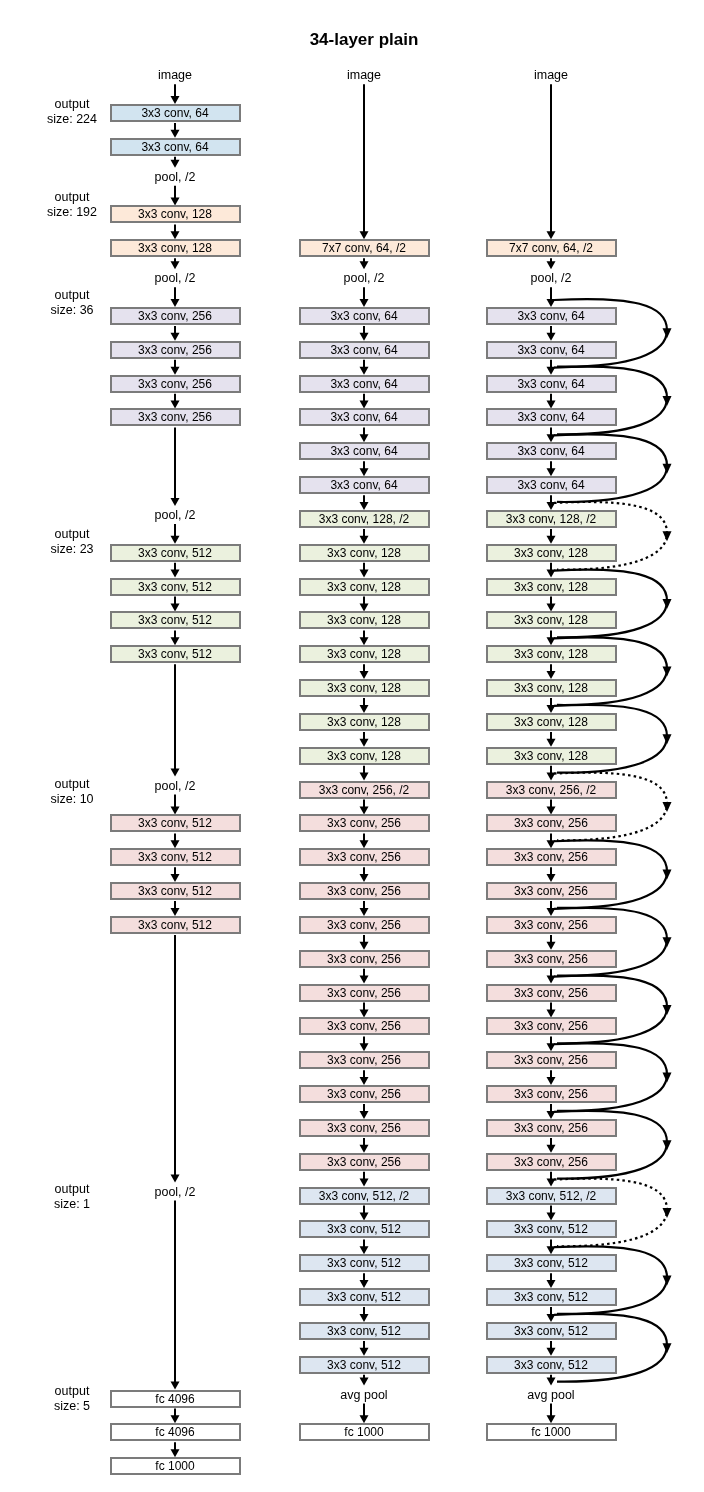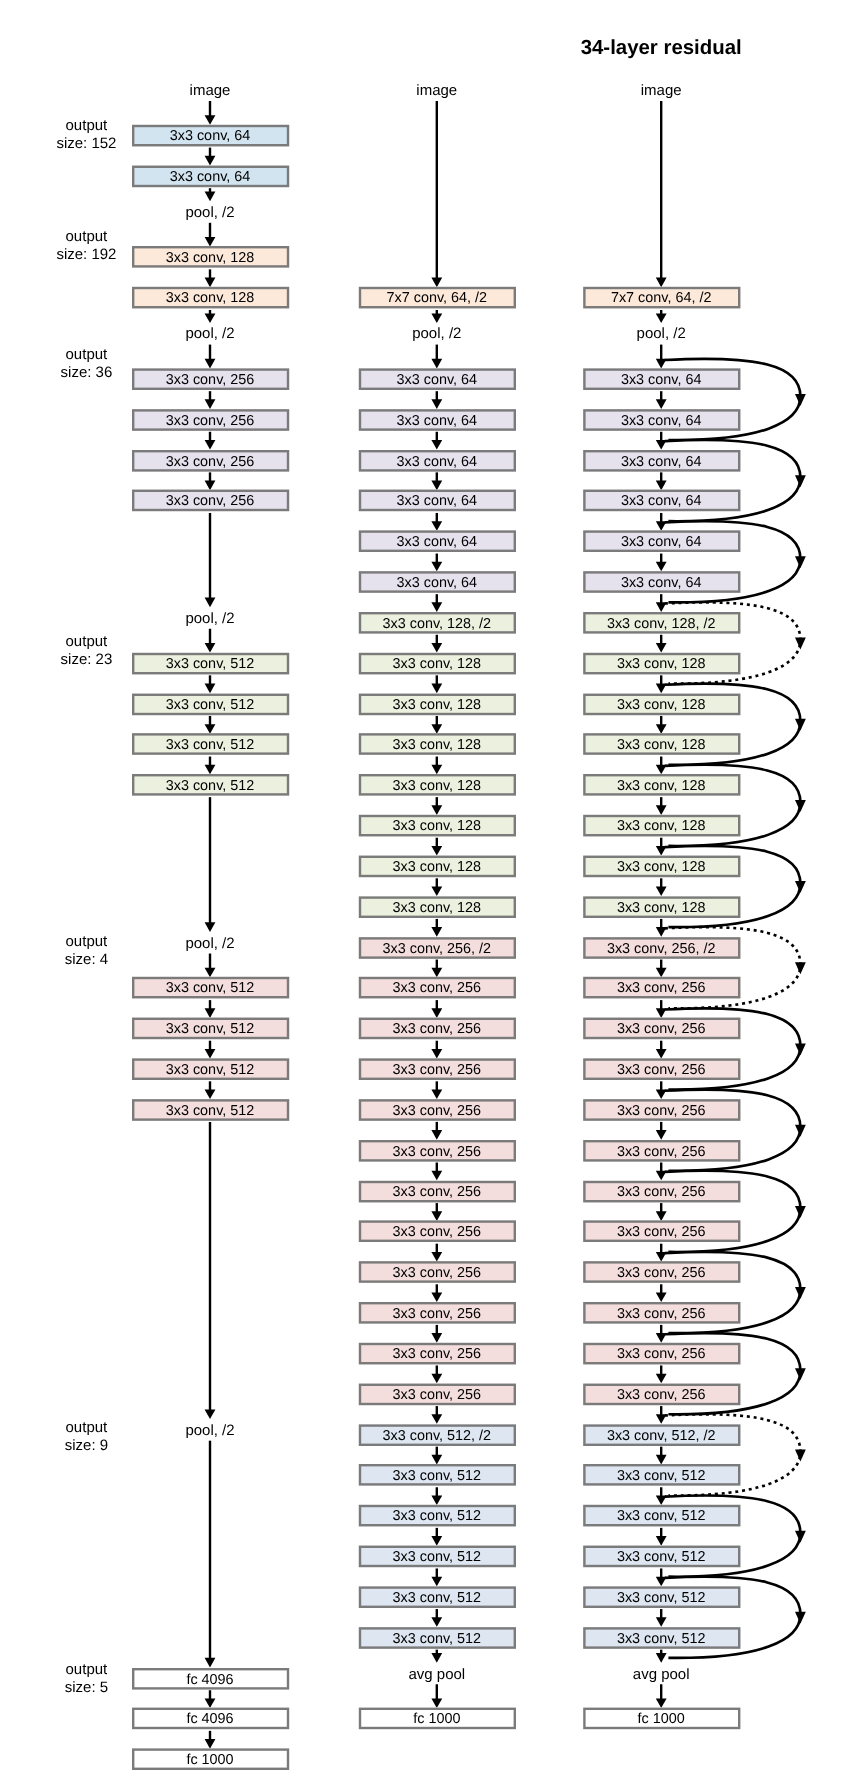--- a/index.html
+++ b/index.html
@@ -263,20 +263,21 @@
     <div class="box" style="left: 109.5px; top: 645.28px; width: 131px; height: 18px; background: rgb(235, 241, 222); border-color: rgb(123, 123, 123);">3x3 conv, 512</div>
     <div class="nodetext" style="left: 125px; top: 777.6px; width: 100px;">pool, /2</div>
     <div class="box" style="left: 109.5px; top: 814.43px; width: 131px; height: 18px; background: rgb(244, 222, 221); border-color: rgb(123, 123, 123);">3x3 conv, 512</div>
     <div class="box" style="left: 109.5px; top: 848.26px; width: 131px; height: 18px; background: rgb(244, 222, 221); border-color: rgb(123, 123, 123);">3x3 conv, 512</div>
     <div class="box" style="left: 109.5px; top: 882.09px; width: 131px; height: 18px; background: rgb(244, 222, 221); border-color: rgb(123, 123, 123);">3x3 conv, 512</div>
     <div class="box" style="left: 109.5px; top: 915.92px; width: 131px; height: 18px; background: rgb(244, 222, 221); border-color: rgb(123, 123, 123);">3x3 conv, 512</div>
     <div class="nodetext" style="left: 125px; top: 1183.56px; width: 100px;">pool, /2</div>
     <div class="box" style="left: 109.5px; top: 1389.54px; width: 131px; height: 18px; background: rgb(255, 255, 255); border-color: rgb(123, 123, 123);">fc 4096</div>
     <div class="box" style="left: 109.5px; top: 1423.37px; width: 131px; height: 18px; background: rgb(255, 255, 255); border-color: rgb(123, 123, 123);">fc 4096</div>
     <div class="box" style="left: 109.5px; top: 1457.2px; width: 131px; height: 18px; background: rgb(255, 255, 255); border-color: rgb(123, 123, 123);">fc 1000</div>
+    <div class="title" style="left: 249px; top: 30.34px; width: 230px;">34-layer plain</div>
     <div class="nodetext" style="left: 314px; top: 67.17px; width: 100px;">image</div>
     <div class="box" style="left: 298.5px; top: 239.32px; width: 131px; height: 18px; background: rgb(253, 233, 217); border-color: rgb(123, 123, 123);">7x7 conv, 64, /2</div>
     <div class="nodetext" style="left: 314px; top: 270.15px; width: 100px;">pool, /2</div>
     <div class="box" style="left: 298.5px; top: 306.98px; width: 131px; height: 18px; background: rgb(229, 226, 238); border-color: rgb(123, 123, 123);">3x3 conv, 64</div>
     <div class="box" style="left: 298.5px; top: 340.81px; width: 131px; height: 18px; background: rgb(229, 226, 238); border-color: rgb(123, 123, 123);">3x3 conv, 64</div>
     <div class="box" style="left: 298.5px; top: 374.64px; width: 131px; height: 18px; background: rgb(229, 226, 238); border-color: rgb(123, 123, 123);">3x3 conv, 64</div>
     <div class="box" style="left: 298.5px; top: 408.47px; width: 131px; height: 18px; background: rgb(229, 226, 238); border-color: rgb(123, 123, 123);">3x3 conv, 64</div>
     <div class="box" style="left: 298.5px; top: 442.3px; width: 131px; height: 18px; background: rgb(229, 226, 238); border-color: rgb(123, 123, 123);">3x3 conv, 64</div>
     <div class="box" style="left: 298.5px; top: 476.13px; width: 131px; height: 18px; background: rgb(229, 226, 238); border-color: rgb(123, 123, 123);">3x3 conv, 64</div>
     <div class="box" style="left: 298.5px; top: 509.96px; width: 131px; height: 18px; background: rgb(235, 241, 222); border-color: rgb(123, 123, 123);">3x3 conv, 128, /2</div>
@@ -300,21 +301,20 @@
     <div class="box" style="left: 298.5px; top: 1118.9px; width: 131px; height: 18px; background: rgb(244, 222, 221); border-color: rgb(123, 123, 123);">3x3 conv, 256</div>
     <div class="box" style="left: 298.5px; top: 1152.73px; width: 131px; height: 18px; background: rgb(244, 222, 221); border-color: rgb(123, 123, 123);">3x3 conv, 256</div>
     <div class="box" style="left: 298.5px; top: 1186.56px; width: 131px; height: 18px; background: rgb(221, 230, 241); border-color: rgb(123, 123, 123);">3x3 conv, 512, /2</div>
     <div class="box" style="left: 298.5px; top: 1220.39px; width: 131px; height: 18px; background: rgb(221, 230, 241); border-color: rgb(123, 123, 123);">3x3 conv, 512</div>
     <div class="box" style="left: 298.5px; top: 1254.22px; width: 131px; height: 18px; background: rgb(221, 230, 241); border-color: rgb(123, 123, 123);">3x3 conv, 512</div>
     <div class="box" style="left: 298.5px; top: 1288.05px; width: 131px; height: 18px; background: rgb(221, 230, 241); border-color: rgb(123, 123, 123);">3x3 conv, 512</div>
     <div class="box" style="left: 298.5px; top: 1321.88px; width: 131px; height: 18px; background: rgb(221, 230, 241); border-color: rgb(123, 123, 123);">3x3 conv, 512</div>
     <div class="box" style="left: 298.5px; top: 1355.71px; width: 131px; height: 18px; background: rgb(221, 230, 241); border-color: rgb(123, 123, 123);">3x3 conv, 512</div>
     <div class="nodetext" style="left: 314px; top: 1386.54px; width: 100px;">avg pool</div>
     <div class="box" style="left: 298.5px; top: 1423.37px; width: 131px; height: 18px; background: rgb(255, 255, 255); border-color: rgb(123, 123, 123);">fc 1000</div>
-    <div class="title" style="left: 436px; top: 30.34px; width: 230px;">34-layer residual</div>
     <div class="nodetext" style="left: 501px; top: 67.17px; width: 100px;">image</div>
     <div class="box" style="left: 485.5px; top: 239.32px; width: 131px; height: 18px; background: rgb(253, 233, 217); border-color: rgb(123, 123, 123);">7x7 conv, 64, /2</div>
     <div class="nodetext" style="left: 501px; top: 270.15px; width: 100px;">pool, /2</div>
     <div class="box" style="left: 485.5px; top: 306.98px; width: 131px; height: 18px; background: rgb(229, 226, 238); border-color: rgb(123, 123, 123);">3x3 conv, 64</div>
     <div class="box" style="left: 485.5px; top: 340.81px; width: 131px; height: 18px; background: rgb(229, 226, 238); border-color: rgb(123, 123, 123);">3x3 conv, 64</div>
     <div class="box" style="left: 485.5px; top: 374.64px; width: 131px; height: 18px; background: rgb(229, 226, 238); border-color: rgb(123, 123, 123);">3x3 conv, 64</div>
     <div class="box" style="left: 485.5px; top: 408.47px; width: 131px; height: 18px; background: rgb(229, 226, 238); border-color: rgb(123, 123, 123);">3x3 conv, 64</div>
     <div class="box" style="left: 485.5px; top: 442.3px; width: 131px; height: 18px; background: rgb(229, 226, 238); border-color: rgb(123, 123, 123);">3x3 conv, 64</div>
     <div class="box" style="left: 485.5px; top: 476.13px; width: 131px; height: 18px; background: rgb(229, 226, 238); border-color: rgb(123, 123, 123);">3x3 conv, 64</div>
     <div class="box" style="left: 485.5px; top: 509.96px; width: 131px; height: 18px; background: rgb(235, 241, 222); border-color: rgb(123, 123, 123);">3x3 conv, 128, /2</div>
@@ -340,39 +340,39 @@
     <div class="box" style="left: 485.5px; top: 1186.56px; width: 131px; height: 18px; background: rgb(221, 230, 241); border-color: rgb(123, 123, 123);">3x3 conv, 512, /2</div>
     <div class="box" style="left: 485.5px; top: 1220.39px; width: 131px; height: 18px; background: rgb(221, 230, 241); border-color: rgb(123, 123, 123);">3x3 conv, 512</div>
     <div class="box" style="left: 485.5px; top: 1254.22px; width: 131px; height: 18px; background: rgb(221, 230, 241); border-color: rgb(123, 123, 123);">3x3 conv, 512</div>
     <div class="box" style="left: 485.5px; top: 1288.05px; width: 131px; height: 18px; background: rgb(221, 230, 241); border-color: rgb(123, 123, 123);">3x3 conv, 512</div>
     <div class="box" style="left: 485.5px; top: 1321.88px; width: 131px; height: 18px; background: rgb(221, 230, 241); border-color: rgb(123, 123, 123);">3x3 conv, 512</div>
     <div class="box" style="left: 485.5px; top: 1355.71px; width: 131px; height: 18px; background: rgb(221, 230, 241); border-color: rgb(123, 123, 123);">3x3 conv, 512</div>
     <div class="nodetext" style="left: 501px; top: 1386.54px; width: 100px;">avg pool</div>
     <div class="box" style="left: 485.5px; top: 1423.37px; width: 131px; height: 18px; background: rgb(255, 255, 255); border-color: rgb(123, 123, 123);">fc 1000</div>
     <div class="sidelabel" style="left: 20px; top: 97px; width: 104px;">
       <div>output</div>
-      <div>size: 152</div>
+      <div>size: 224</div>
     </div>
     <div class="sidelabel" style="left: 20px; top: 190px; width: 104px;">
       <div>output</div>
       <div>size: 192</div>
     </div>
     <div class="sidelabel" style="left: 20px; top: 288px; width: 104px;">
       <div>output</div>
       <div>size: 36</div>
     </div>
     <div class="sidelabel" style="left: 20px; top: 527px; width: 104px;">
       <div>output</div>
       <div>size: 23</div>
     </div>
     <div class="sidelabel" style="left: 20px; top: 777px; width: 104px;">
       <div>output</div>
-      <div>size: 4</div>
+      <div>size: 10</div>
     </div>
     <div class="sidelabel" style="left: 20px; top: 1182px; width: 104px;">
       <div>output</div>
-      <div>size: 9</div>
+      <div>size: 1</div>
     </div>
     <div class="sidelabel" style="left: 20px; top: 1384px; width: 104px;">
       <div>output</div>
       <div>size: 5</div>
     </div>
   </div>
 
 </body></html>

